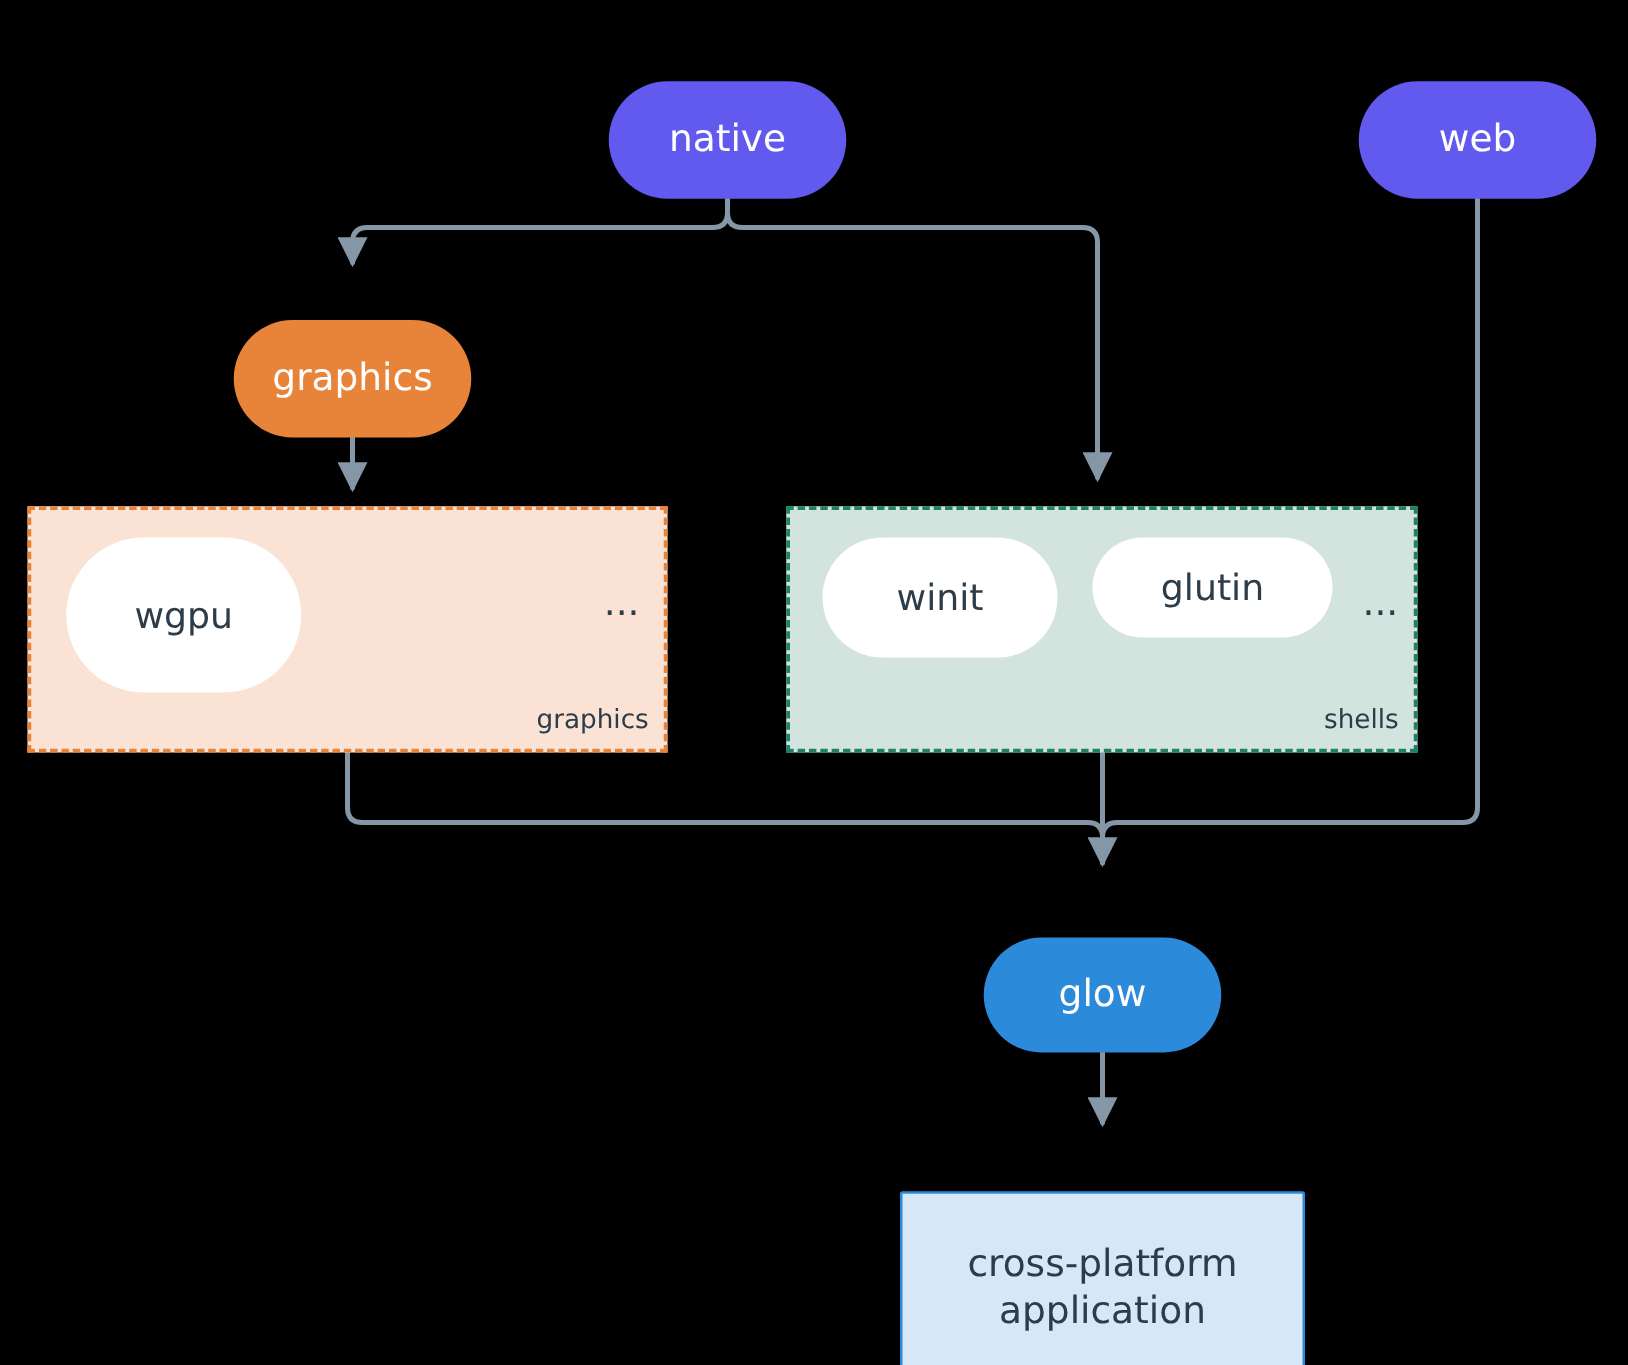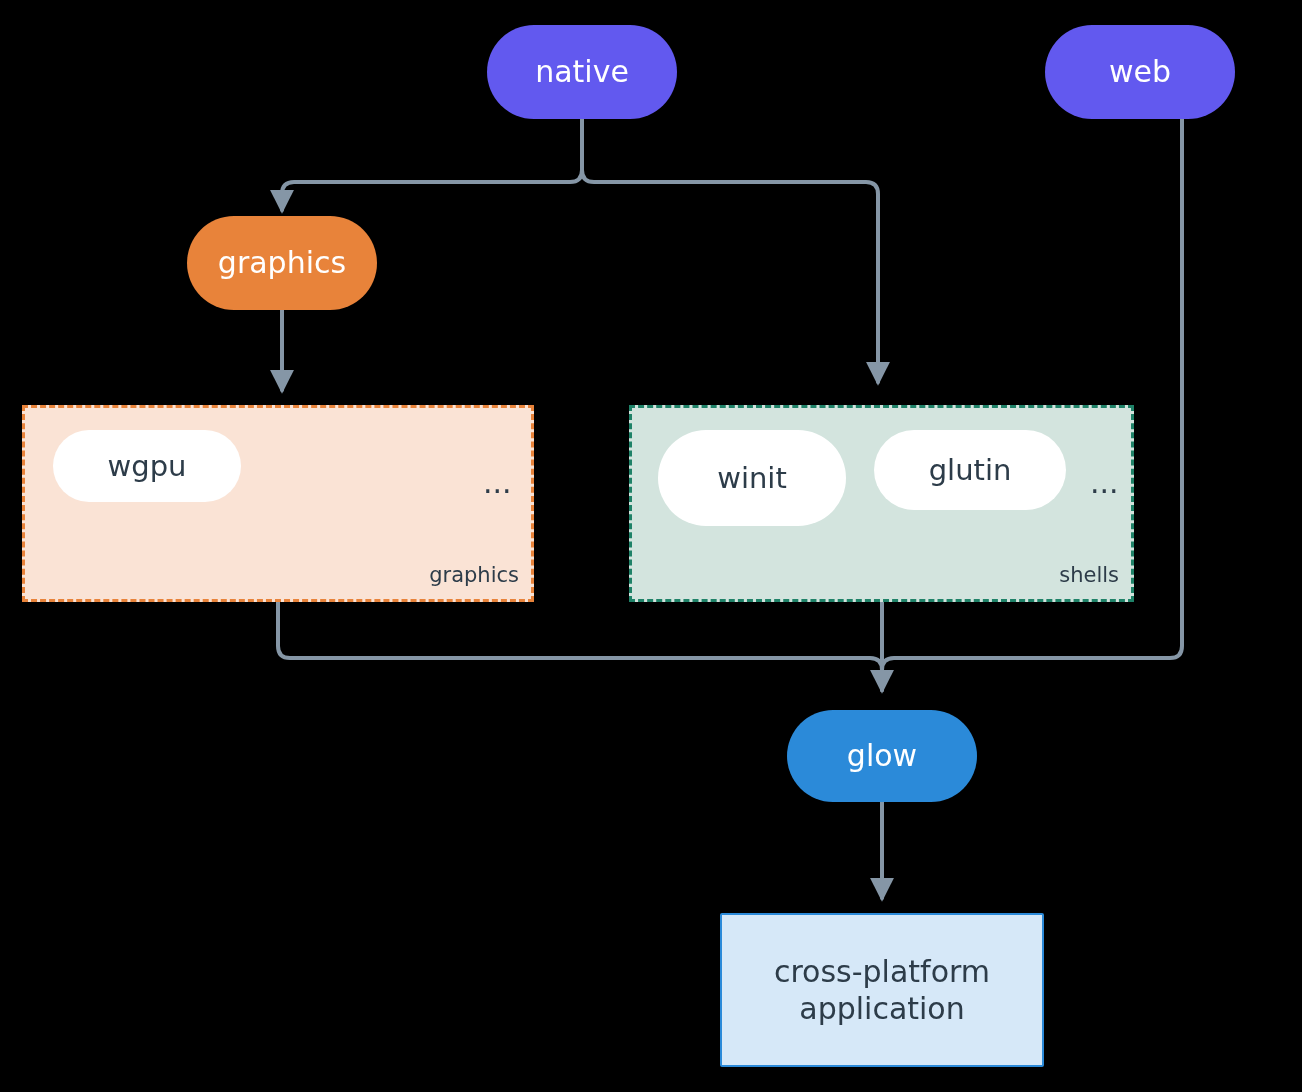--- a/index.html
+++ b/index.html
@@ -26,20 +26,21 @@
     pointer-events: none;
   }
   .node {
     position: absolute;
     display: flex;
     align-items: center;
     justify-content: center;
     box-sizing: border-box;
     text-align: center;
     line-height: 1.25;
+    margin-top: 40px;
   }
   .pill {
     border-radius: 999px;
   }
   .node-native, .node-web {
     background: #6259ef;
     color: #ffffff;
     font-size: 30px;
   }
   .node-graphics {
@@ -123,30 +124,30 @@
 
     <path d="M 882 602 L 882 690" fill="none" stroke="#8596a6" stroke-width="4" stroke-linecap="round" marker-end="url(#arrow)"></path>
 
     <path d="M 882 802 L 882 898" fill="none" stroke="#8596a6" stroke-width="4" stroke-linecap="round" marker-end="url(#arrow)"></path>
   </svg>
 
   <div class="node pill node-native" style="left:487px; top:25px; width:190px; height:94px;">
     <span>native</span>
   </div>
 
-  <div class="node pill node-web" style="left:1045px; top:25px; width:190px; height:94px;">
+  <div class="node pill node-web" style="left:1087px; top:25px; width:190px; height:94px;">
     <span>web</span>
   </div>
 
   <div class="node pill node-graphics" style="left:187px; top:216px; width:190px; height:94px;">
     <span>graphics</span>
   </div>
 
   <div class="group group-renderers" style="left:22px; top:405px; width:512px; height:197px;">
-    <div class="sub-pill" style="left:28px; top:22px; width:188px; height:72px;">
+    <div class="sub-pill" style="left:28px; top:22px; width:188px; height:124px;">
       <span>wgpu</span>
     </div>
     <div class="ellipsis" style="left:458px; top:60px;">...</div>
     <div class="group-label" style="right:12px; bottom:12px;">graphics</div>
   </div>
 
   <div class="group group-shells" style="left:629px; top:405px; width:505px; height:197px;padding-left:20px;">
     <div class="sub-pill" style="left:26px; top:22px; width:188px; height:96px;">
       <span>winit</span>
     </div>

